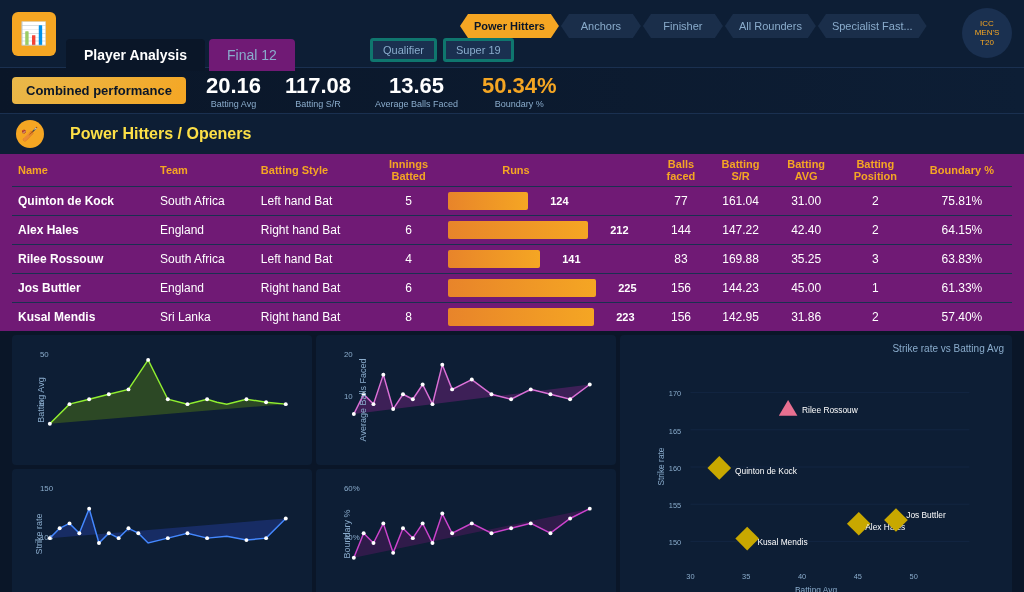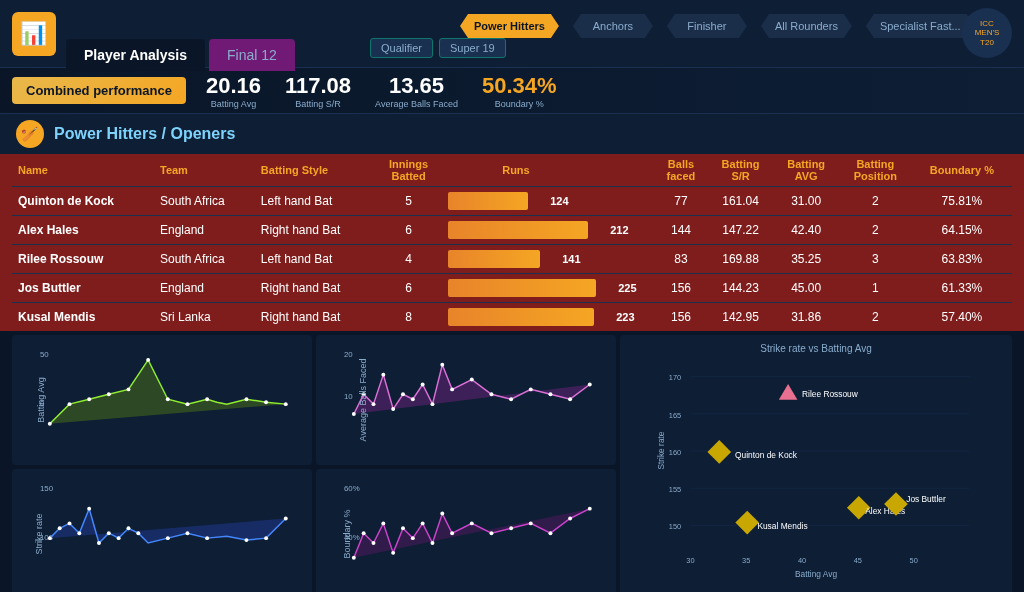--- a/index.html
+++ b/index.html
@@ -60,29 +60,29 @@
     }
     .qualifier-super {
       display: flex;
       gap: 6px;
       position: absolute;
       left: 370px;
       top: 38px;
     }
     .q-btn {
       background: #1a3050;
-      border: 1px solid #0f766e;
+      border: 3px solid #0f766e;
       color: #8aaccc;
       padding: 3px 10px;
       border-radius: 3px;
       font-size: 11px;
     }
     .nav-pills {
       display: flex;
-      gap: 12px;
+      gap: 0;
       position: absolute;
       left: 460px;
       top: 14px;
     }
     .nav-pill {
       padding: 6px 14px;
       font-size: 11px;
       color: #8aaccc;
       background: #1a2e4a;
       clip-path: polygon(8px 0%, calc(100% - 8px) 0%, 100% 50%, calc(100% - 8px) 100%, 8px 100%, 0% 50%);
@@ -159,27 +159,28 @@
       border-radius: 50%;
       display: flex;
       align-items: center;
       justify-content: center;
       margin-right: 10px;
       font-size: 14px;
     }
     .section-title {
       font-size: 16px;
       font-weight: bold;
-      color: #7dd3fc;
+      color: #fde047;
+      margin-left: 16px;
     }
 
     
     .table-container {
       padding: 0 12px;
-      background: #7f1d1d;
+      background: #701a75;
     }
     .data-table {
       width: 100%;
       border-collapse: collapse;
       font-size: 12px;
     }
     .data-table th {
       color: #f5a623;
       font-size: 11px;
       padding: 4px 6px;
@@ -441,21 +442,21 @@
       <circle cx="150" cy="50" r="2" fill="white"></circle>
       <circle cx="170" cy="55" r="2" fill="white"></circle>
       <circle cx="190" cy="45" r="2" fill="white"></circle>
       <circle cx="210" cy="50" r="2" fill="white"></circle>
       <circle cx="230" cy="55" r="2" fill="white"></circle>
       <circle cx="250" cy="40" r="2" fill="white"></circle>
     </svg>
   </div>
 
   <div class="chart-box tall">
-    <div style="font-size:10px;color:#8aaccc;text-align:center;margin-bottom:4px;">Strike rate vs Batting Avg</div>
+    <div style="font-size:10px;color:#8aaccc;text-align:right;margin-bottom:20px;">Strike rate vs Batting Avg</div>
     <svg viewBox="0 0 350 240" style="width:100%;height:90%;">
 
       <text x="12" y="120" fill="#8aaccc" font-size="9" transform="rotate(-90,12,120)">Strike rate</text>
 
       <text x="175" y="235" fill="#8aaccc" font-size="9" text-anchor="middle">Batting Avg</text>
 
       <line x1="40" y1="20" x2="340" y2="20" stroke="#1a3050" stroke-width="0.5"></line>
       <line x1="40" y1="60" x2="340" y2="60" stroke="#1a3050" stroke-width="0.5"></line>
       <line x1="40" y1="100" x2="340" y2="100" stroke="#1a3050" stroke-width="0.5"></line>
       <line x1="40" y1="140" x2="340" y2="140" stroke="#1a3050" stroke-width="0.5"></line>

